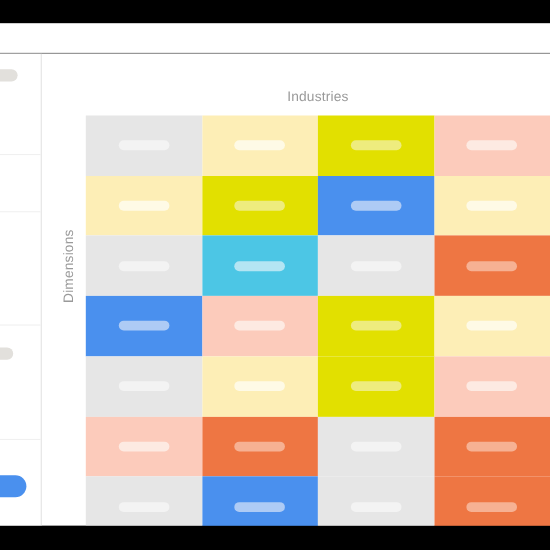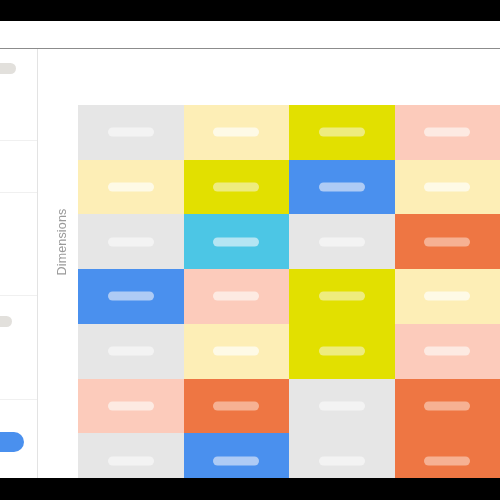--- a/index.html
+++ b/index.html
@@ -158,20 +158,21 @@
         <div class="nav-row" style="top: 247px; height: 104px;">
           <div class="nav-pill" style="top: 20px; width: 22px; height: 11px; background: rgb(226, 224, 220);"></div>
         </div>
         <div class="nav-row" style="top: 351px; height: 78px; border-bottom: none;">
           <div class="nav-pill accent" style="top: 32px; width: 34px; height: 20px; background: rgb(74, 144, 238); border-radius: 10px;"></div>
         </div>
       </div>
 
     <div id="matrix-panel">
 
+      <div id="col-axis-title">Industries</div>
 
       <div id="row-axis-title">Dimensions</div>
 
       <div id="heatmap" style="grid-template-columns: repeat(4, 1fr);">
           <div class="cell" style="background: rgb(230, 230, 230);">
             <div class="cell-pill" style="background: rgb(243, 243, 243);"></div>
           </div>
           <div class="cell" style="background: rgb(253, 238, 182);">
             <div class="cell-pill" style="background: rgb(254, 250, 230);"></div>
           </div>

